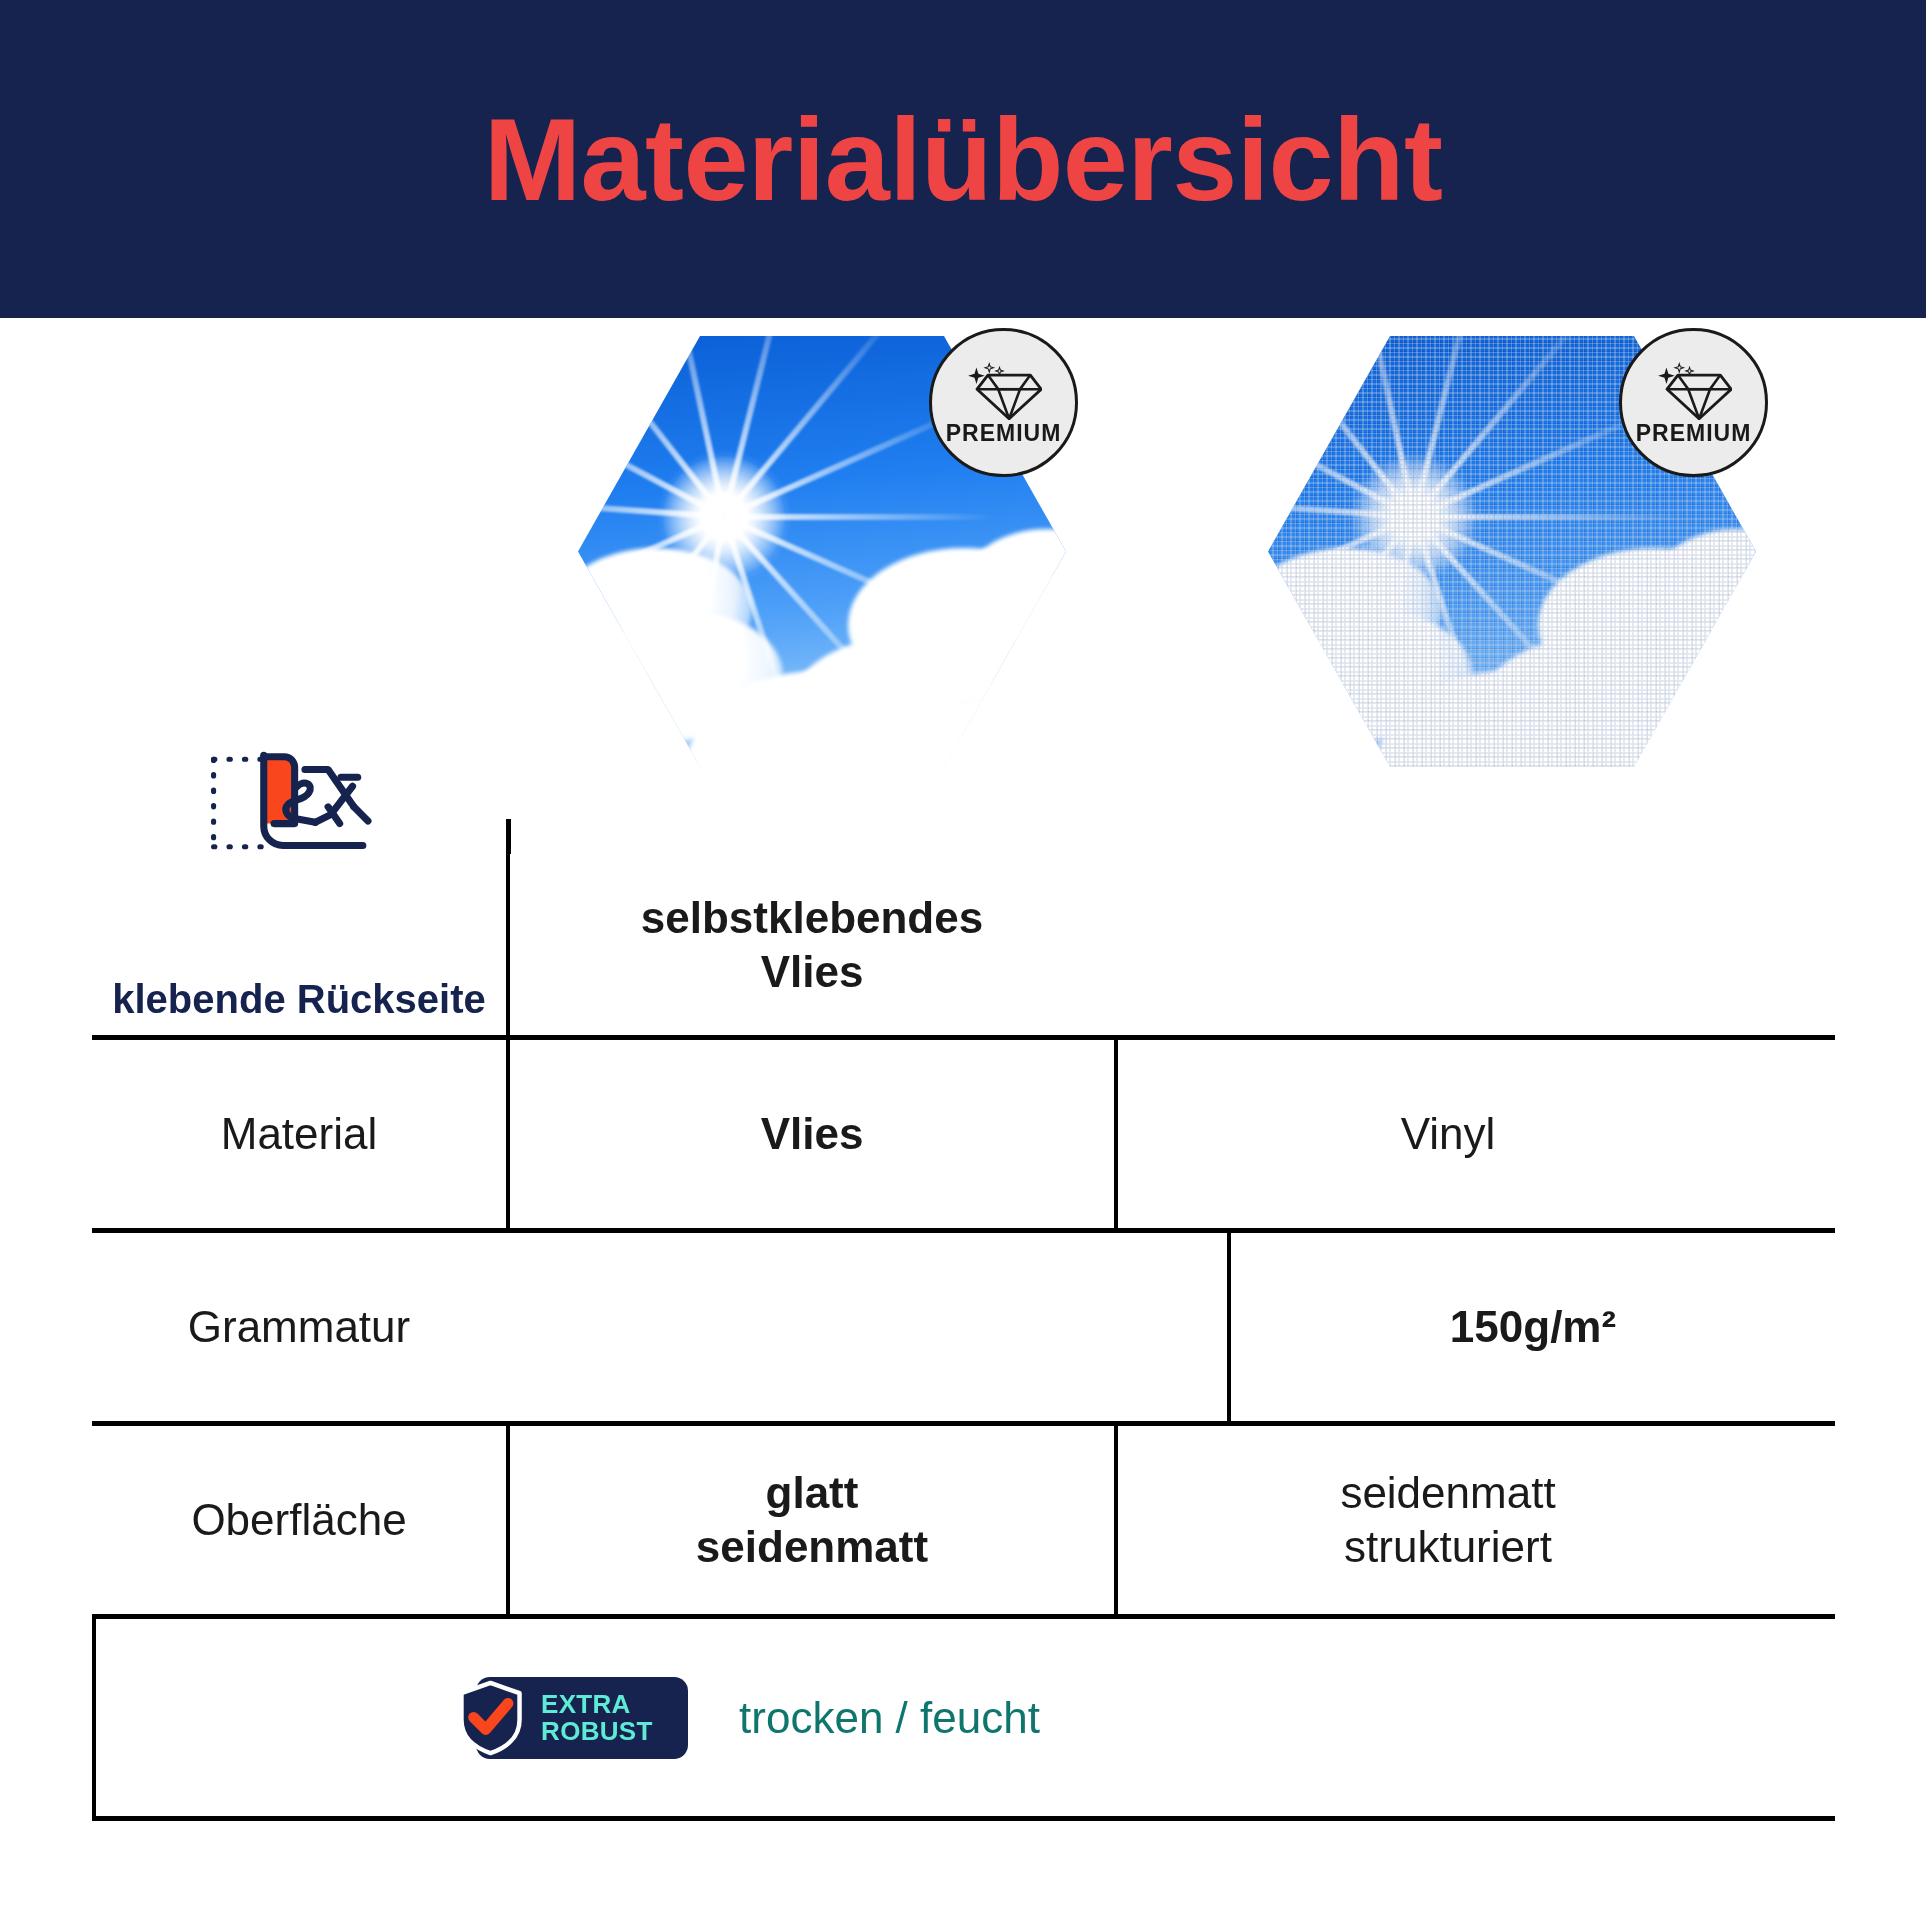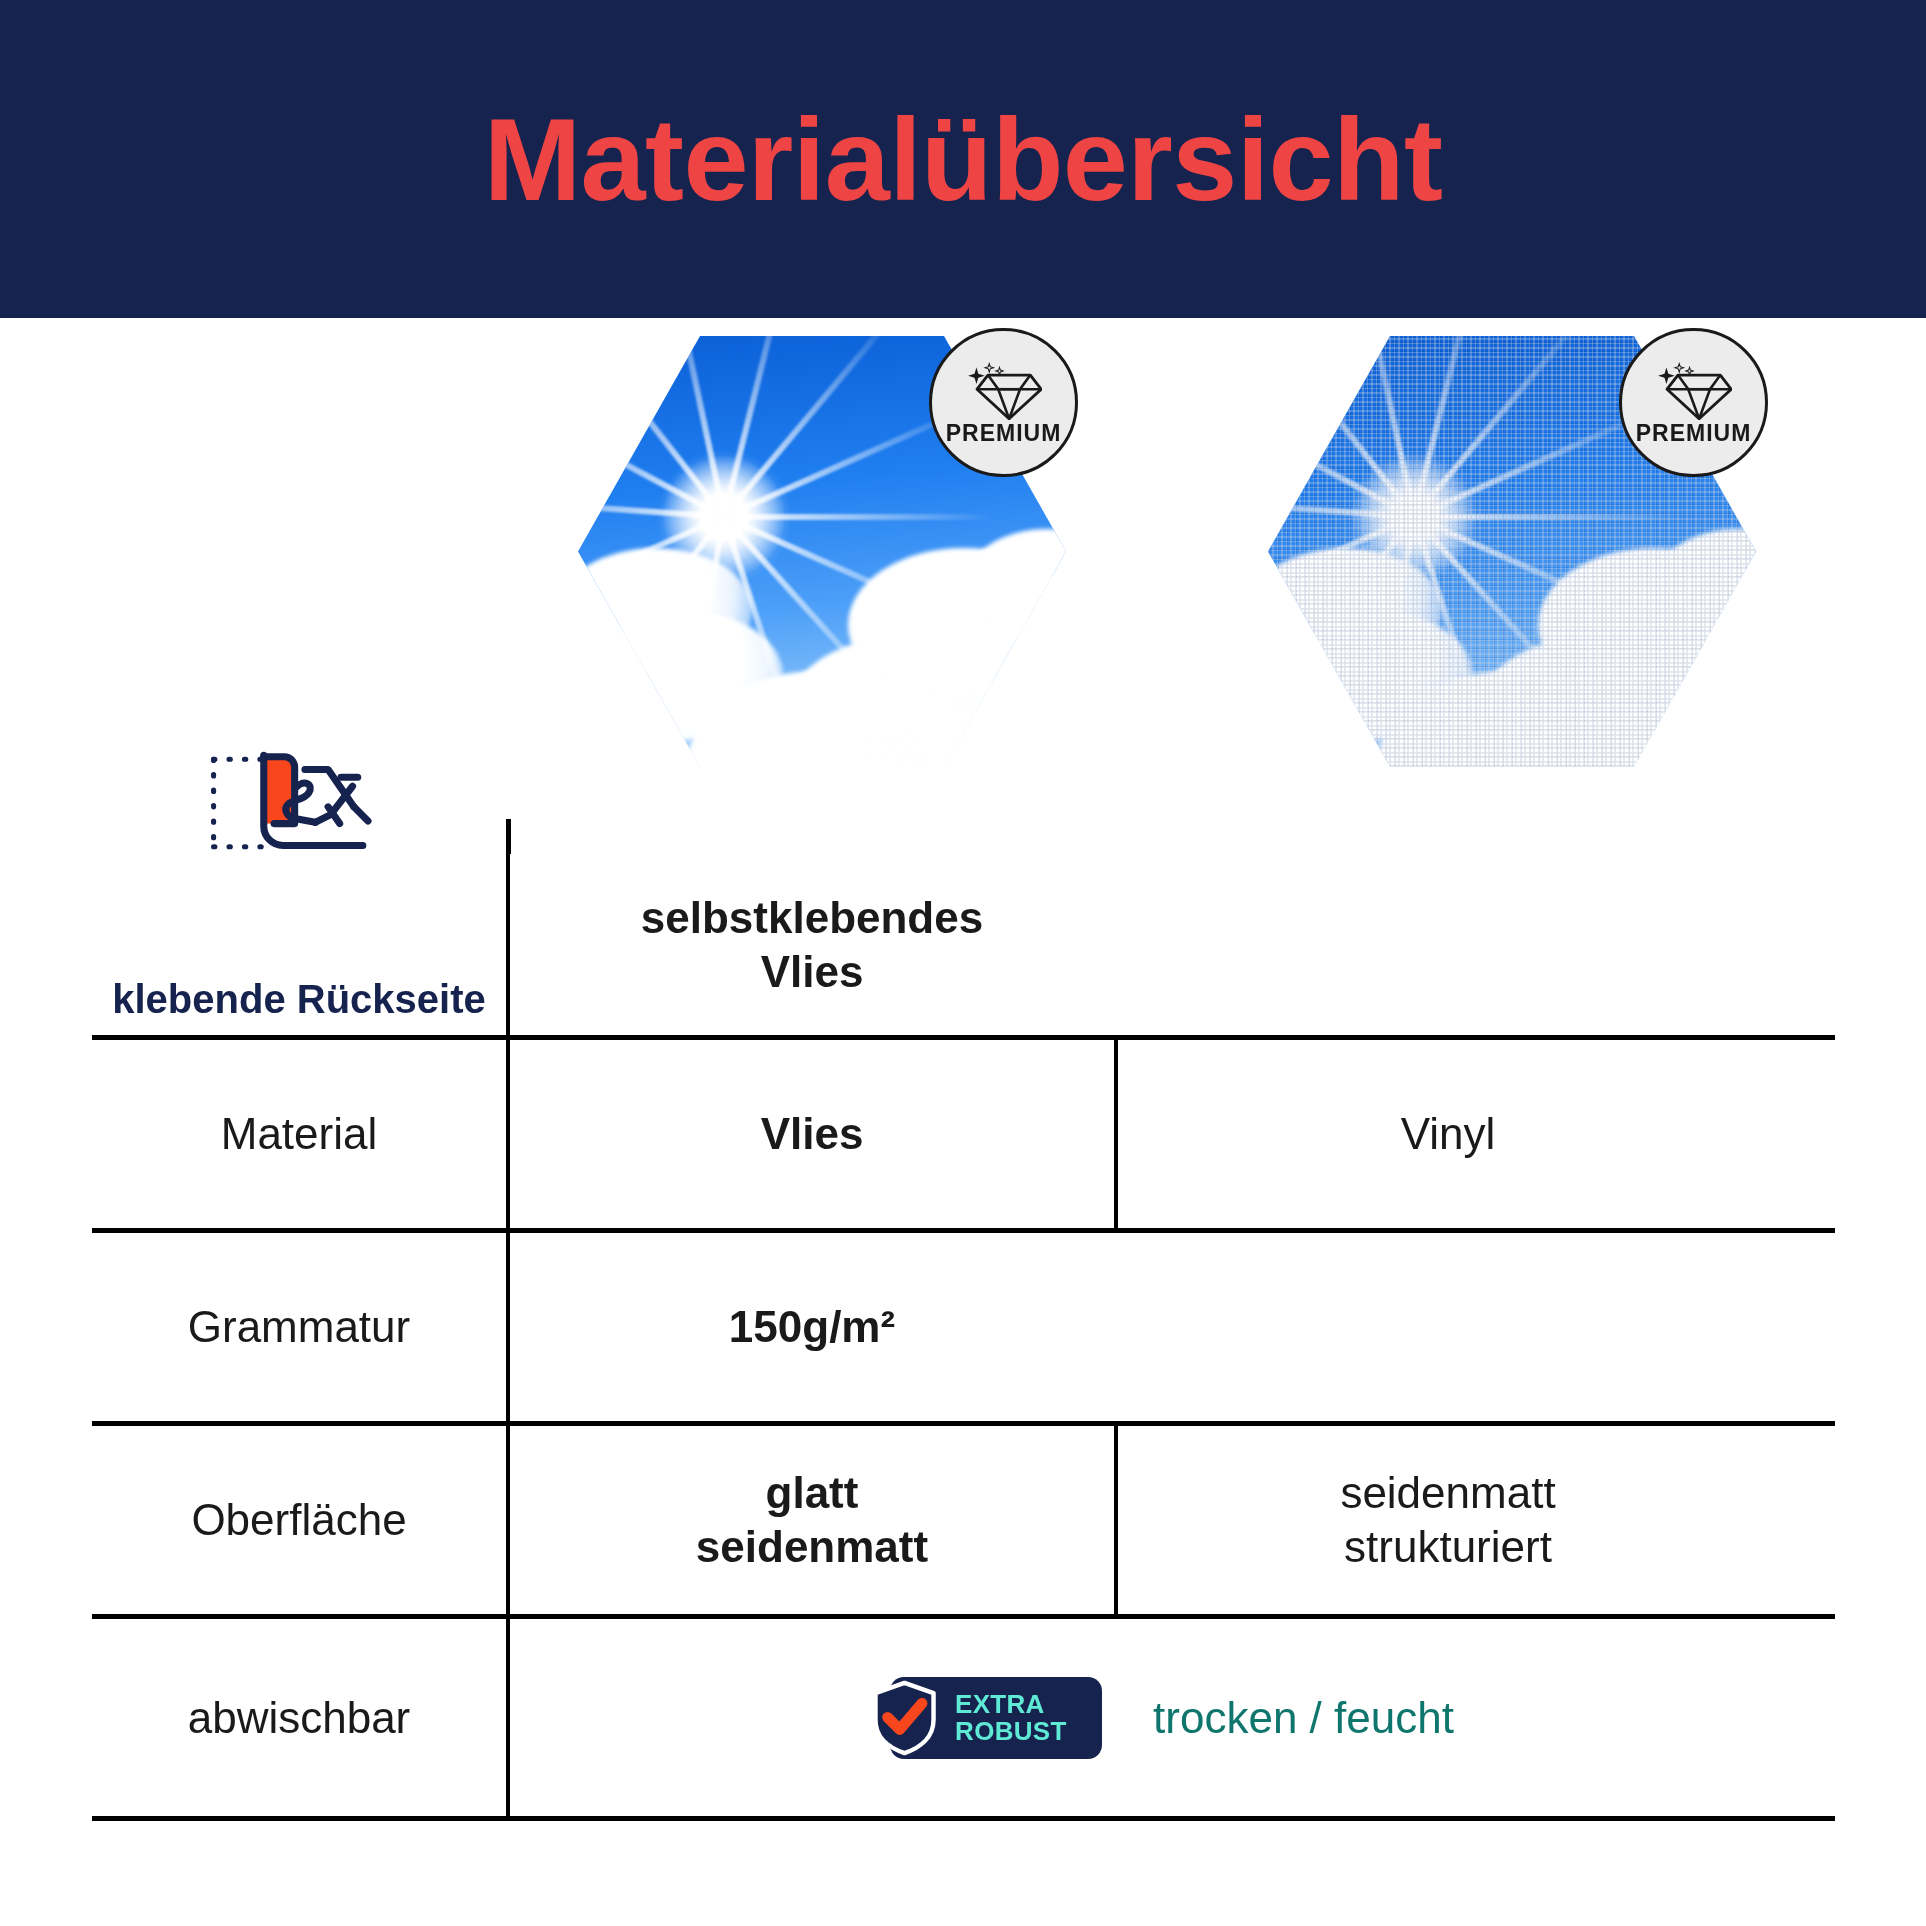--- a/index.html
+++ b/index.html
@@ -146,21 +146,21 @@
     width: 1743px;
   }
   .trow {
     position: relative;
     display: flex;
     border-bottom: 5.8px solid #000000;
     box-sizing: border-box;
   }
   .trow.r0 { height: 186px; }   
   .trow.r1 { height: 193px; }   
-  .trow.r2 { height: 193px; }   
+  .trow.r2 { height: 193px; justify-content: space-between; }   
   .trow.r3 { height: 193px; }   
   .trow.r4 { height: 202px; }   
 
   .tcell {
     display: flex;
     align-items: center;
     justify-content: center;
     text-align: center;
     box-sizing: border-box;
     font-family: "Liberation Sans", sans-serif;
@@ -413,21 +413,20 @@
     </div>
     <div class="tcell c-right">
       <div>
         <div>seidenmatt</div>
         <div>strukturiert</div>
       </div>
     </div>
   </div>
 
   <div class="trow r4">
-    <div class="tcell c-label">abwischbar</div>
     <div class="tcell c-wide">
       <div class="robust-wrap">
         <div class="robust">
           <span class="shield">
             <svg width="67" height="76" viewBox="0 0 105 118" fill="none">
               <path d="M52.5 4 L98 20 V62 C98 90 76 106 52.5 114 C29 106 7 90 7 62 V20 Z" fill="#16234f" stroke="#ffffff" stroke-width="7" stroke-linejoin="round"></path>
               <path d="M26 58 L45 77 L80 36" fill="none" stroke="#f9461c" stroke-width="17" stroke-linecap="round" stroke-linejoin="round"></path>
             </svg>
           </span>
           <div class="robust-text">

